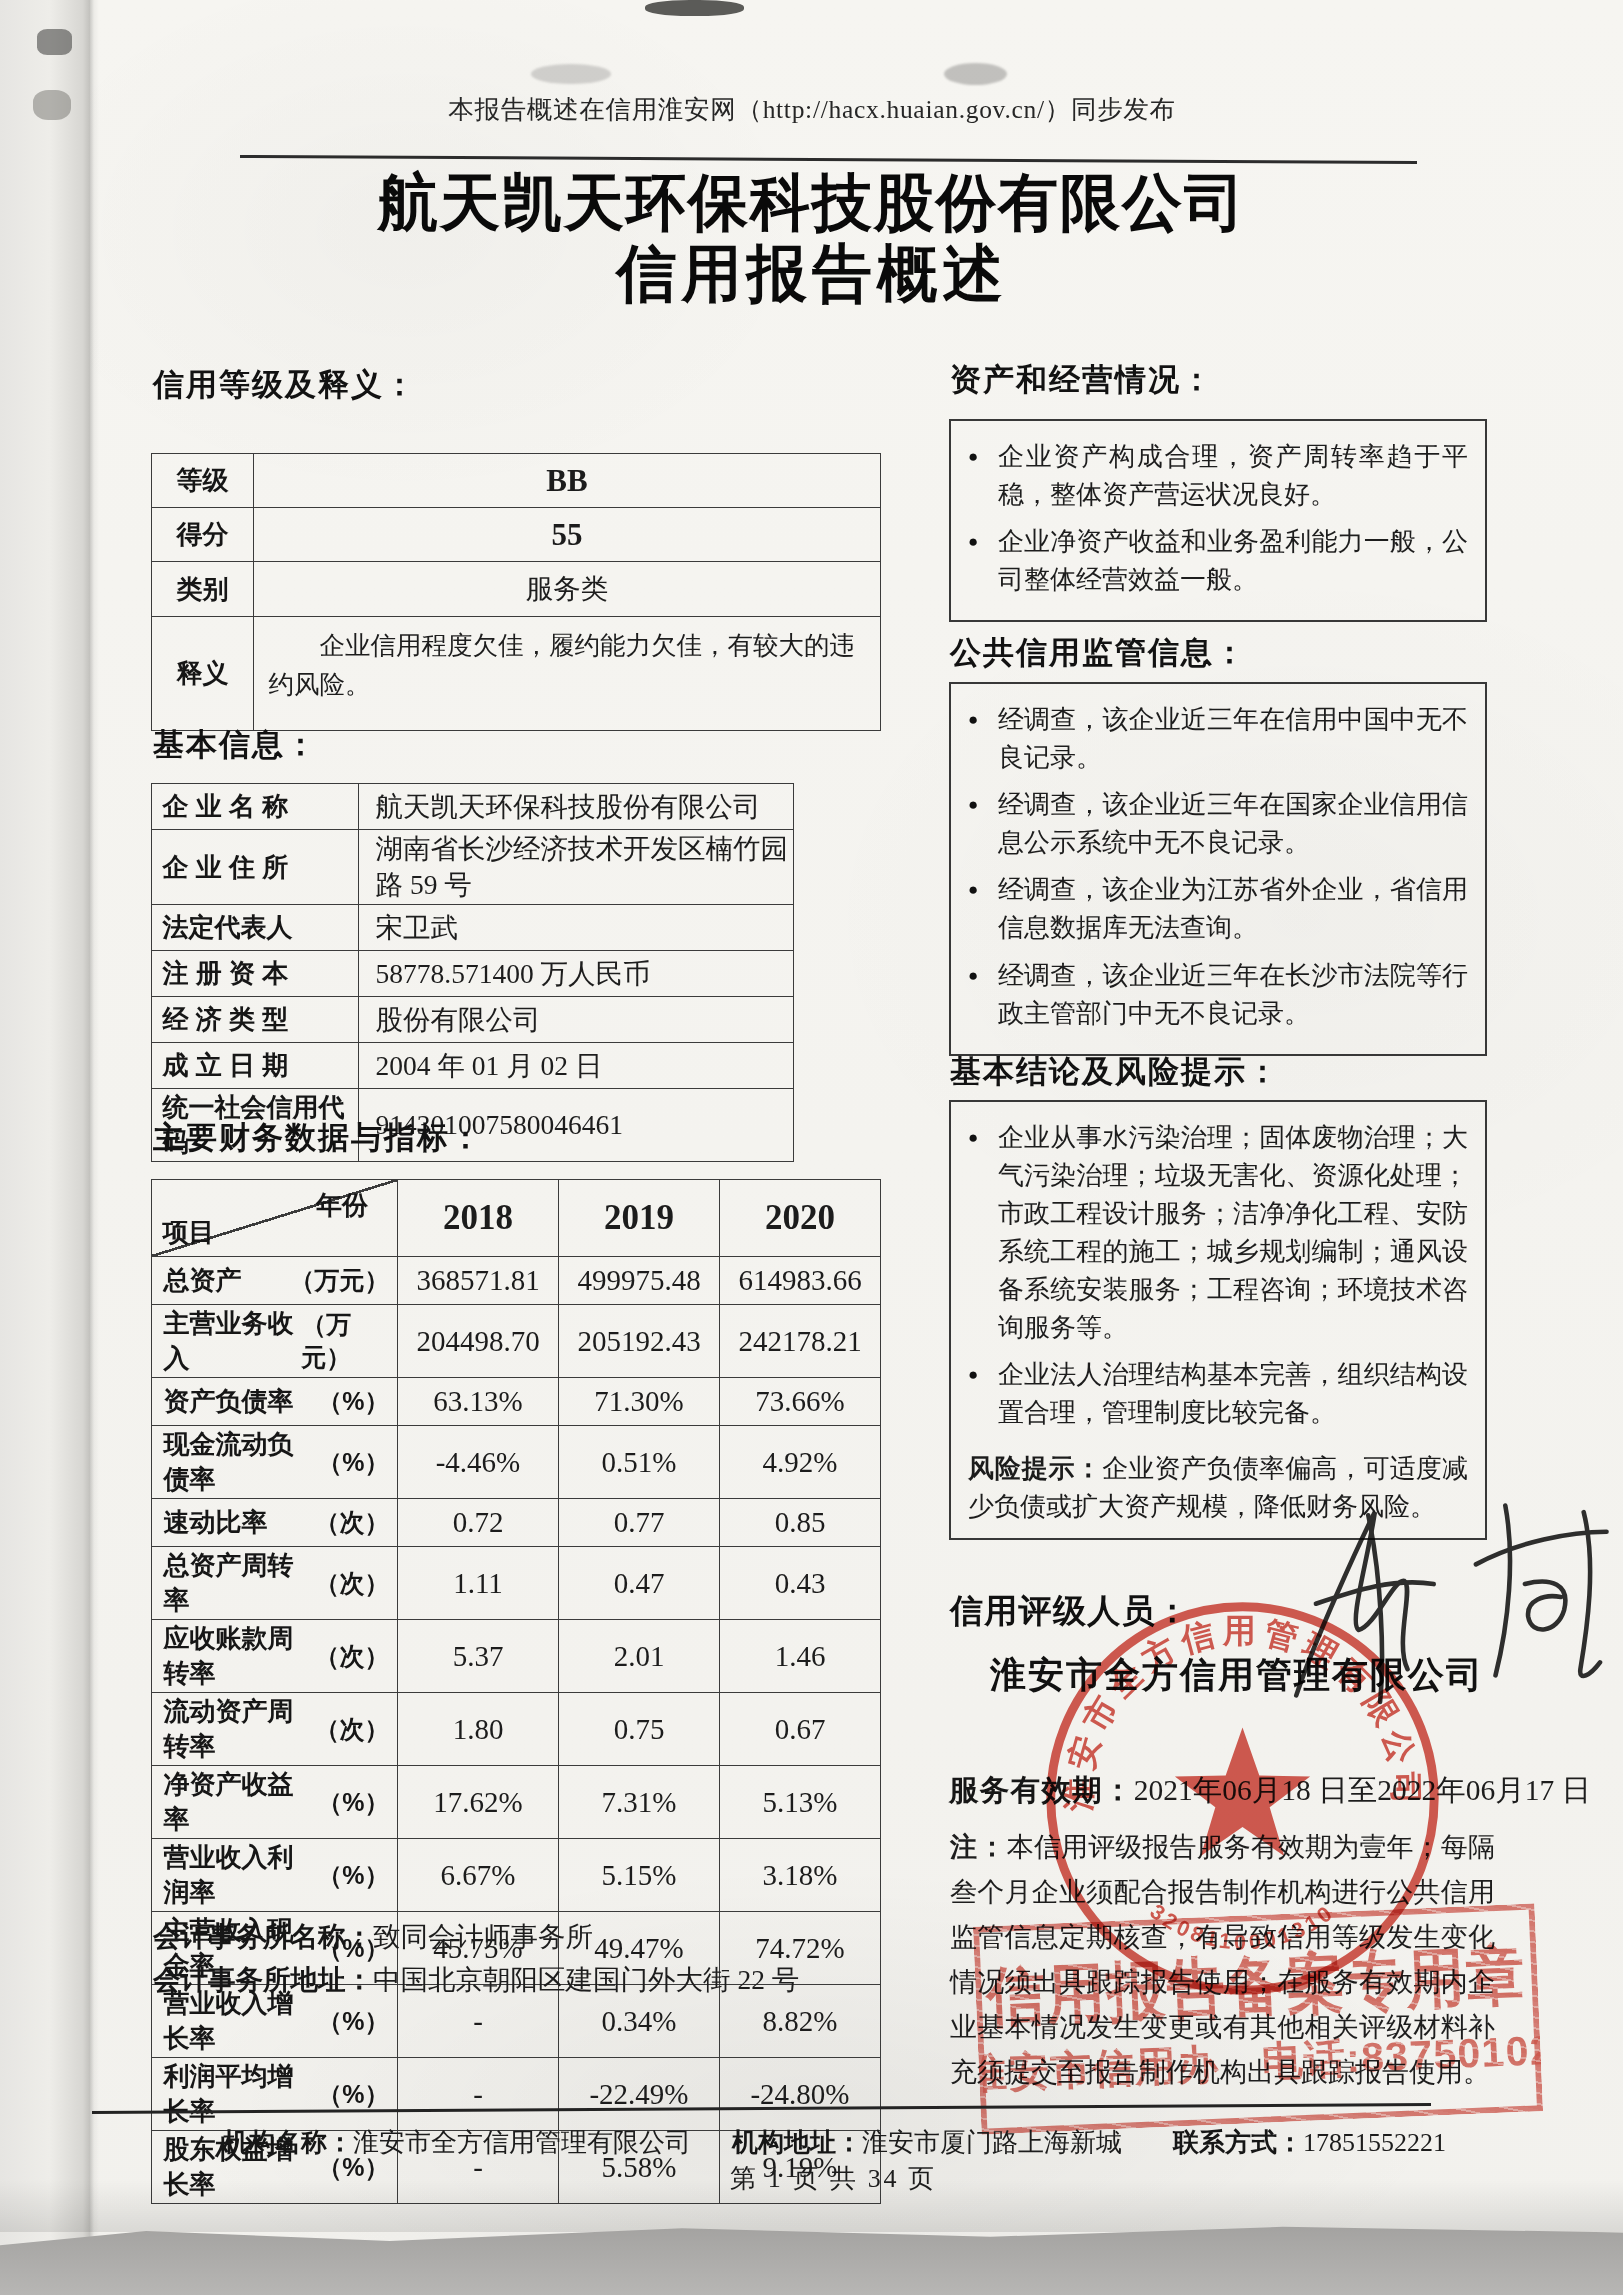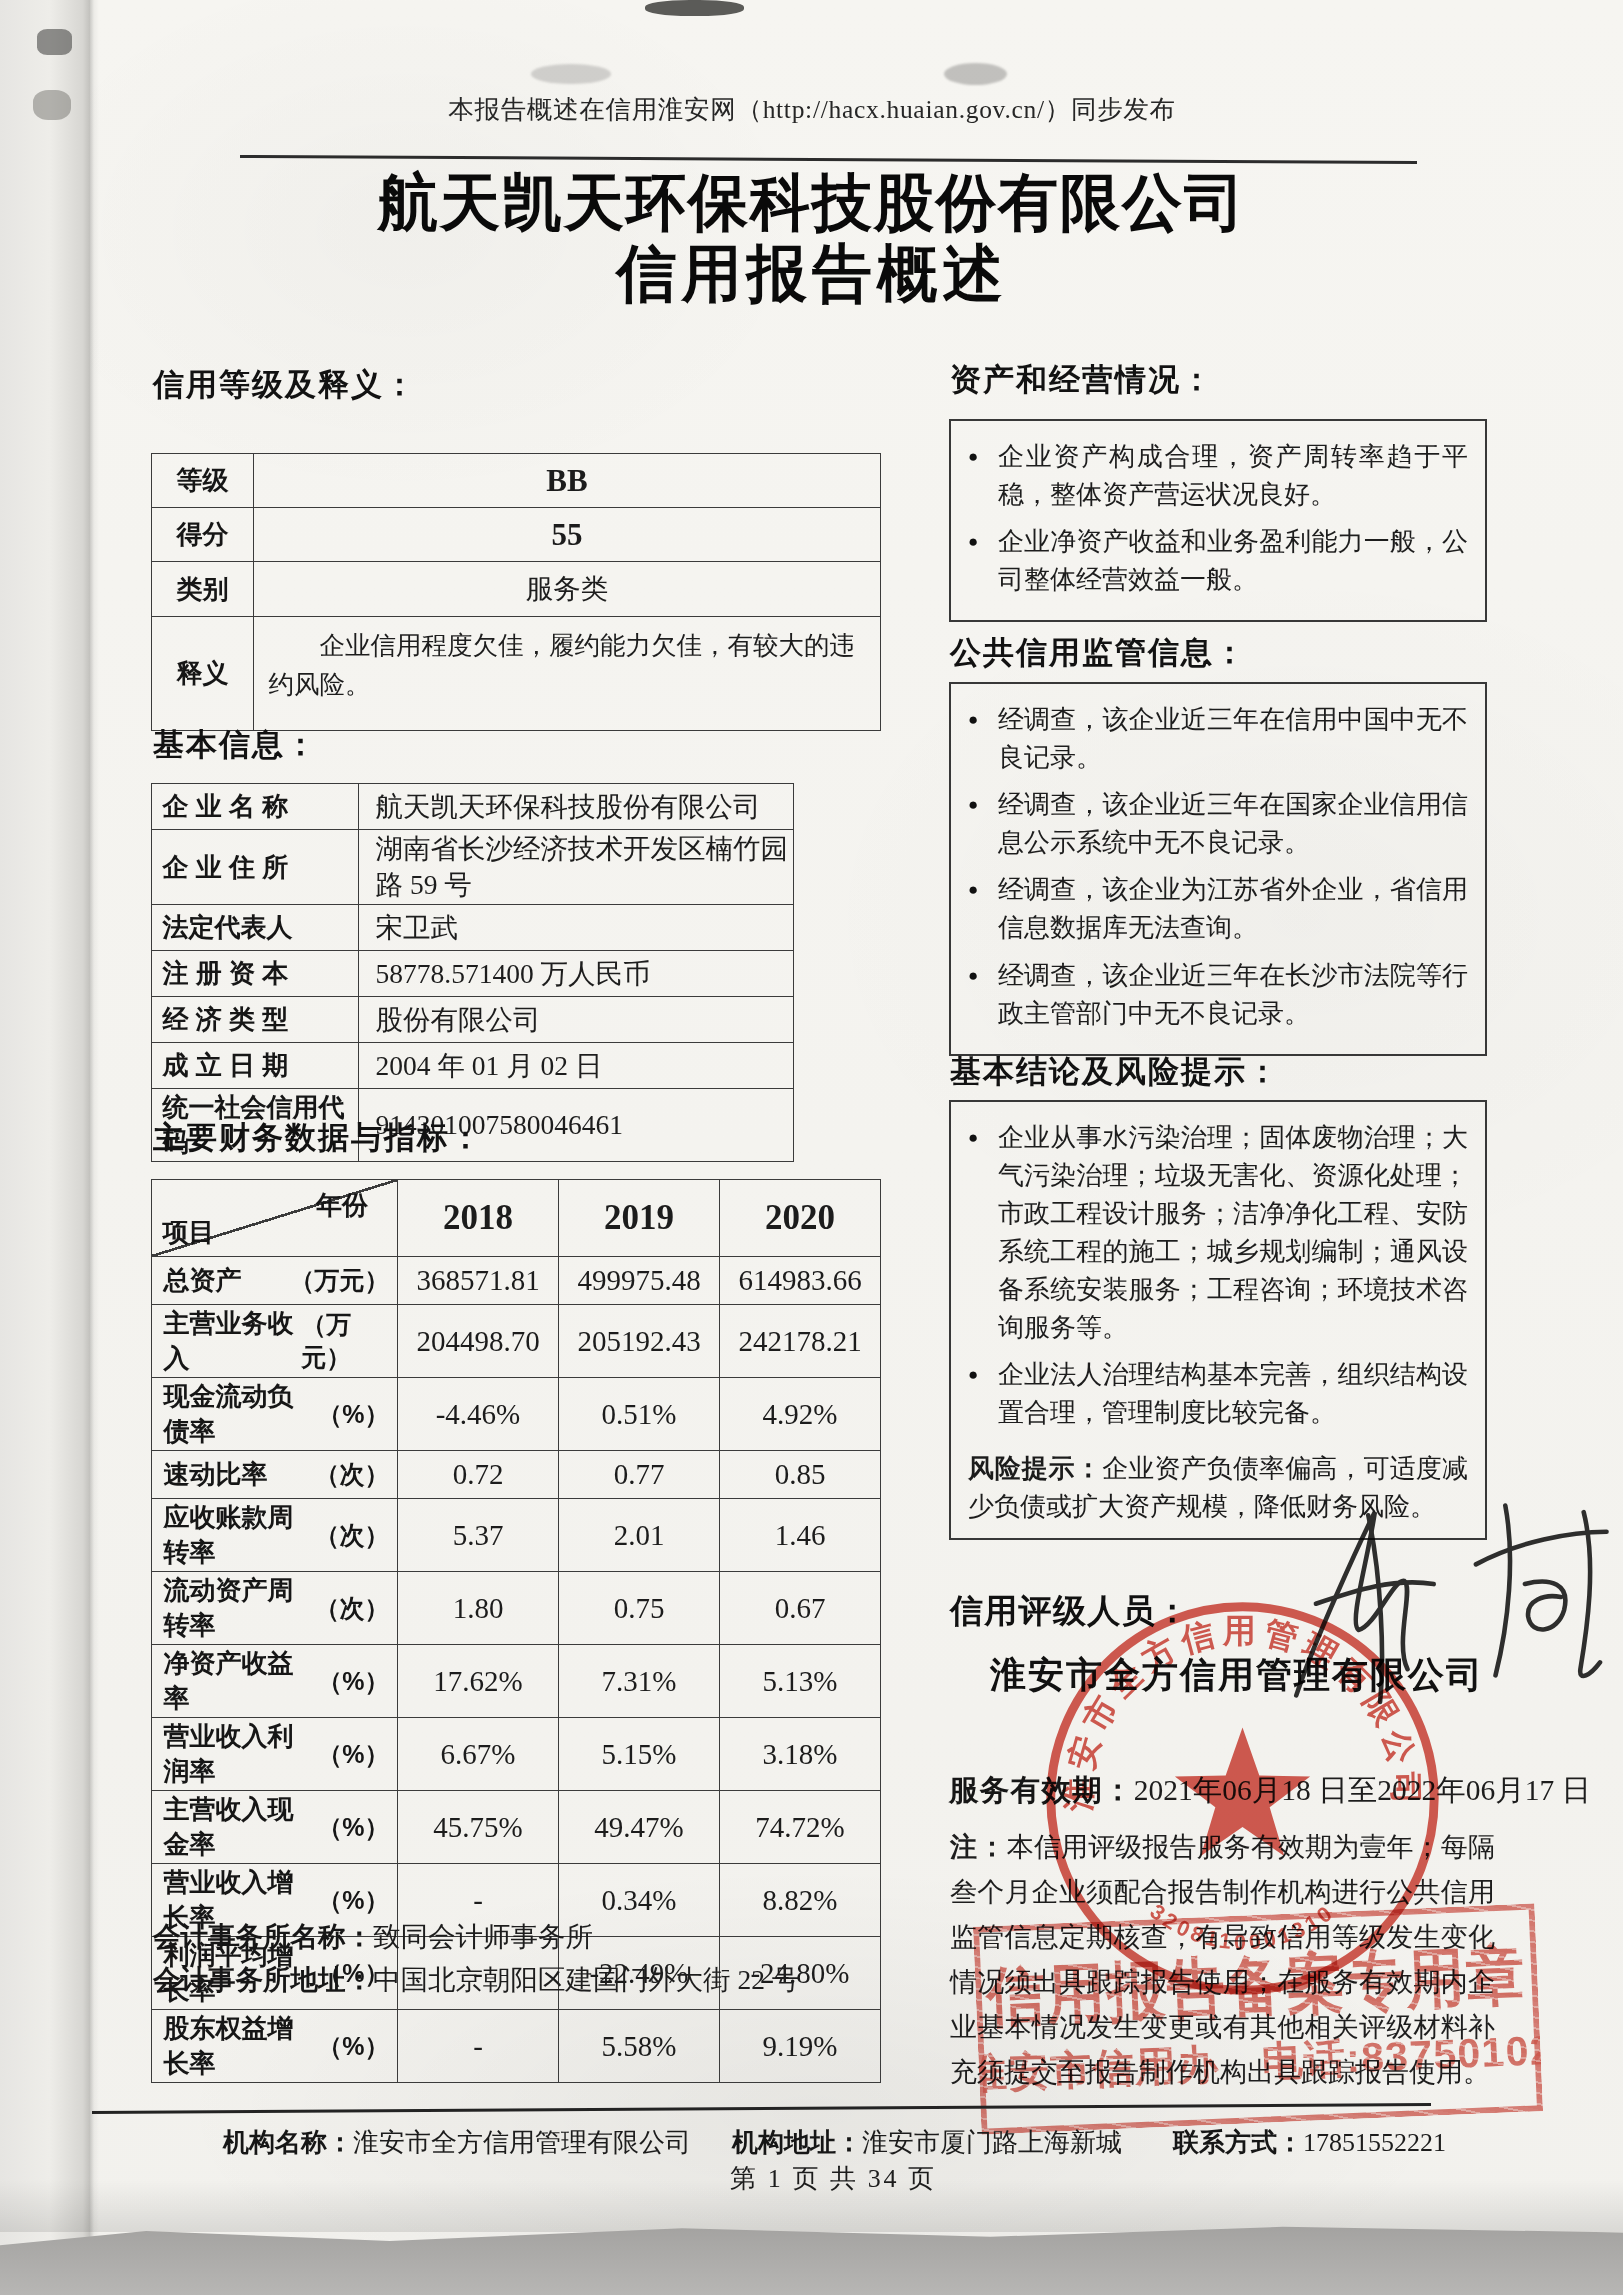--- a/index.html
+++ b/index.html
@@ -227,38 +227,60 @@
               <span class="lbl u">（万元）</span>
             </div>
           </td>
       <td class="cy num">204498.70</td>
       <td class="cy num">205192.43</td>
       <td class="cy num">242178.21</td>
         </tr>
     <tr>
       <td class="c1">
             <div class="rowlbl">
+              <span class="lbl">资产负债率</span>
+              <span class="lbl u">（%）</span>
+            </div>
+          </td>
+      <td class="cy num">63.13%</td>
+      <td class="cy num">71.30%</td>
+      <td class="cy num">73.66%</td>
+        </tr>
+    <tr>
+      <td class="c1">
+            <div class="rowlbl">
               <span class="lbl">现金流动负债率</span>
               <span class="lbl u">（%）</span>
             </div>
           </td>
       <td class="cy num">-4.46%</td>
       <td class="cy num">0.51%</td>
       <td class="cy num">4.92%</td>
         </tr>
     <tr>
       <td class="c1">
             <div class="rowlbl">
               <span class="lbl">速动比率</span>
               <span class="lbl u">（次）</span>
             </div>
           </td>
       <td class="cy num">0.72</td>
       <td class="cy num">0.77</td>
       <td class="cy num">0.85</td>
+        </tr>
+    <tr>
+      <td class="c1">
+            <div class="rowlbl">
+              <span class="lbl">总资产周转率</span>
+              <span class="lbl u">（次）</span>
+            </div>
+          </td>
+      <td class="cy num">1.11</td>
+      <td class="cy num">0.47</td>
+      <td class="cy num">0.43</td>
         </tr>
     <tr>
       <td class="c1">
             <div class="rowlbl">
               <span class="lbl">应收账款周转率</span>
               <span class="lbl u">（次）</span>
             </div>
           </td>
       <td class="cy num">5.37</td>
       <td class="cy num">2.01</td>

